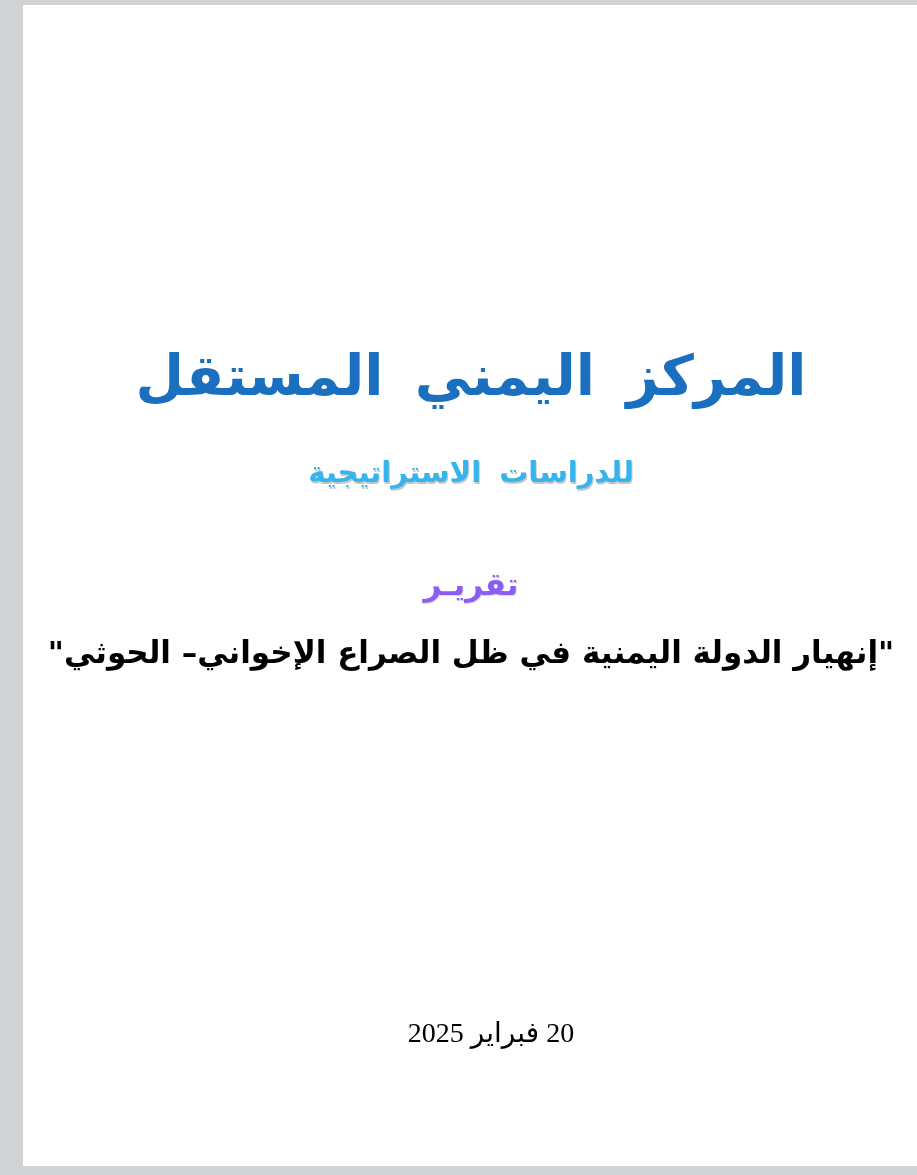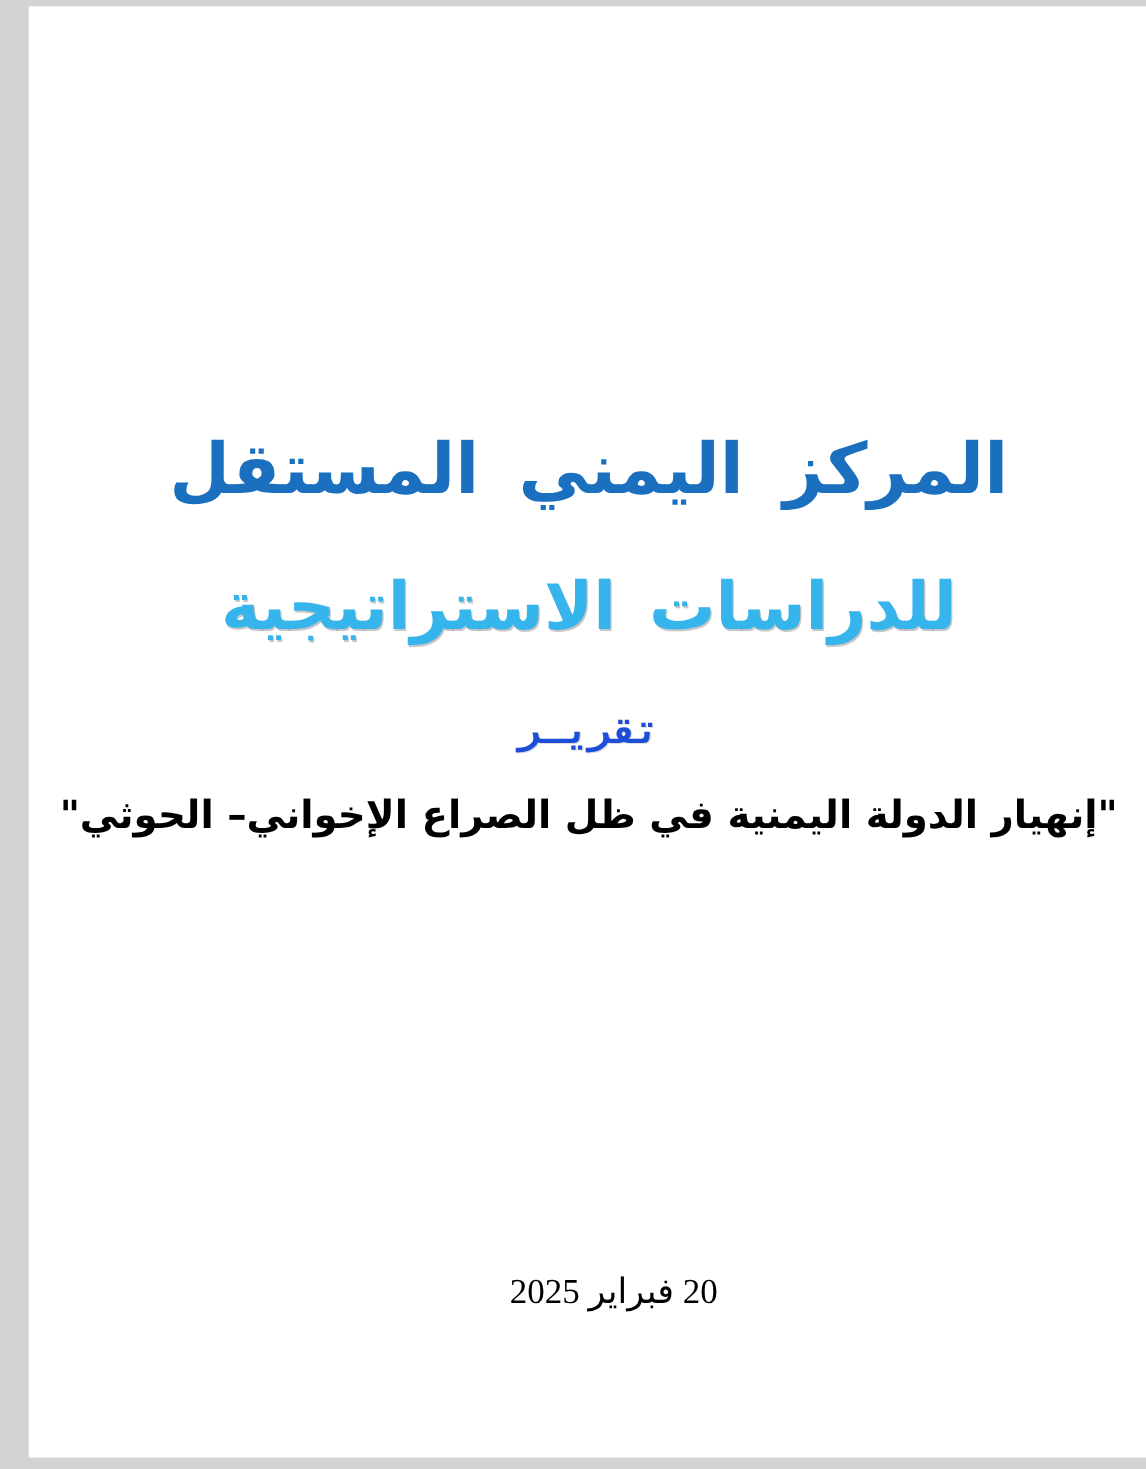--- a/index.html
+++ b/index.html
@@ -28,33 +28,32 @@
   }
   .org-line1 {
     top: 326px;
     font-size: 56px;
     font-weight: bold;
     color: #1b6fbf;
     word-spacing: 12px;
   }
   .org-line2 {
     top: 438px;
-    font-size: 53px;
+    font-size: 29px;
     font-weight: bold;
     color: #36b4ec;
     text-shadow: 1px 2px 0 rgba(130,130,130,0.45);
     word-spacing: 8px;
   }
   .doc-type {
     top: 549px;
     font-size: 31px;
     font-weight: bold;
-    color: #1d4ed8;
+    color: #8b5cf6;
     text-shadow: 1px 1px 0 #dcdcdc;
-    font-family: Liberation Mono, monospace;
   }
   .report-title {
     top: 617px;
     font-size: 31px;
     font-weight: bold;
     color: #000000;
   }
   .report-date {
     top: 999px;
     font-size: 28px;

